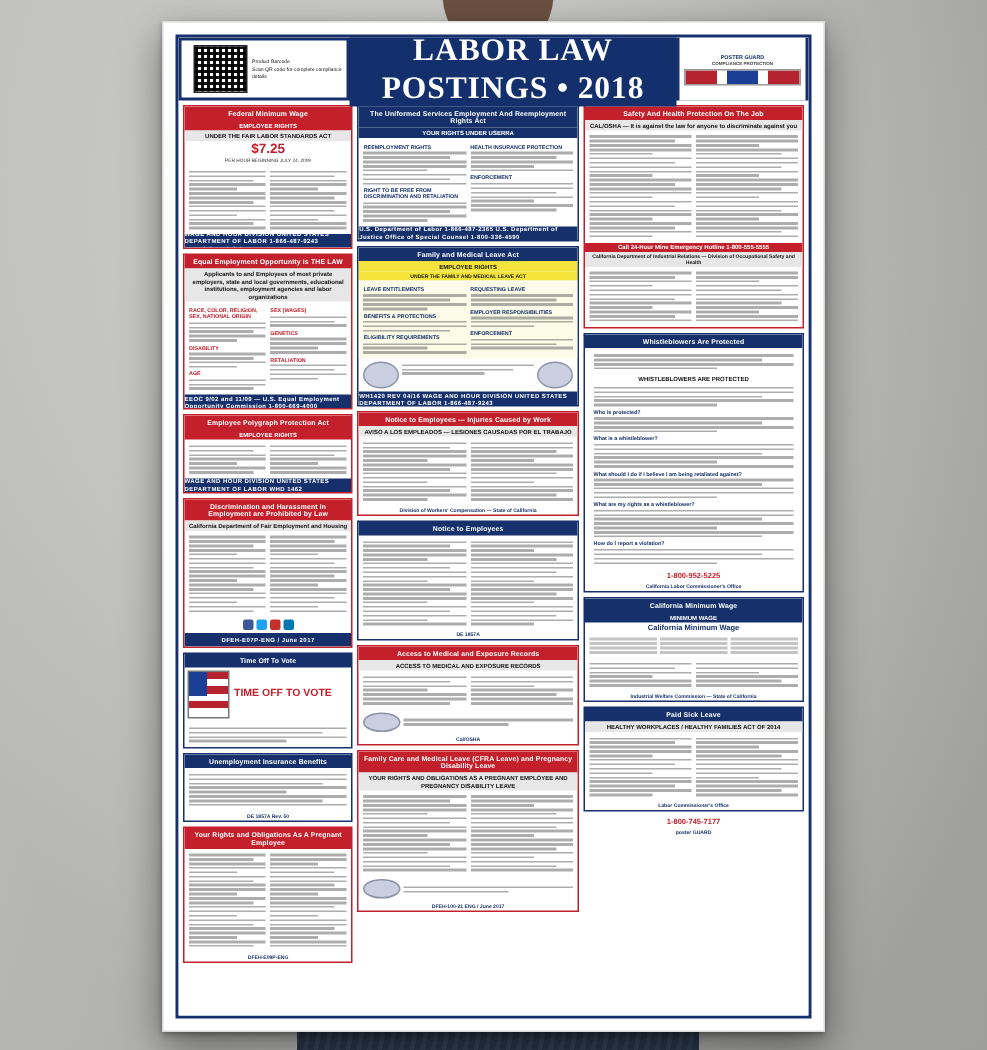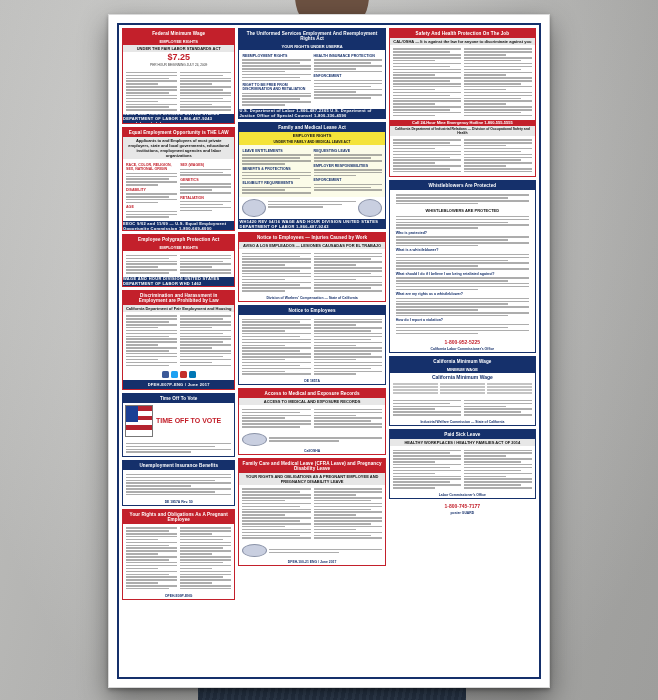--- a/index.html
+++ b/index.html
@@ -136,20 +136,35 @@
     <div class="hand right">
       <div class="finger" style="left:4px"></div>
         <div class="finger" style="left:19px"></div>
         <div class="finger" style="left:34px"></div>
     </div>
   </div>
 
   <div class="poster">
     <div class="poster-inner">
 
+      <div class="phead">
+        <div class="phead-left">
+          <div class="qr"></div>
+          <div class="lbl">
+            <div>Product Barcode</div>
+            <div>Scan QR code for complete compliance details</div>
+          </div>
+        </div>
+        <div class="phead-title">LABOR LAW POSTINGS • 2018</div>
+        <div class="phead-right">
+          <div class="r1">POSTER GUARD</div>
+          <div class="r1" style="font-size:3px;color:#444">COMPLIANCE PROTECTION</div>
+          <div class="flagbar"></div>
+        </div>
+      </div>
 
       <div class="cols">
 
         <div class="col c1">
 
           <div class="box red">
             <div class="bh red">Federal Minimum Wage</div>
             <div class="bsub r">EMPLOYEE RIGHTS</div>
             <div class="bsub g">UNDER THE FAIR LABOR STANDARDS ACT</div>
             <div class="wage">$7.25</div>

